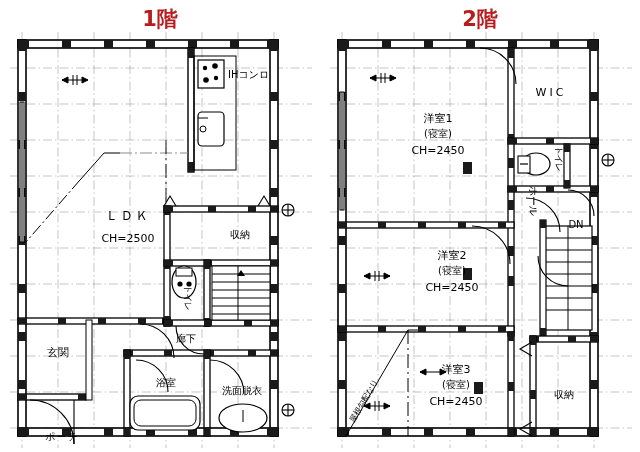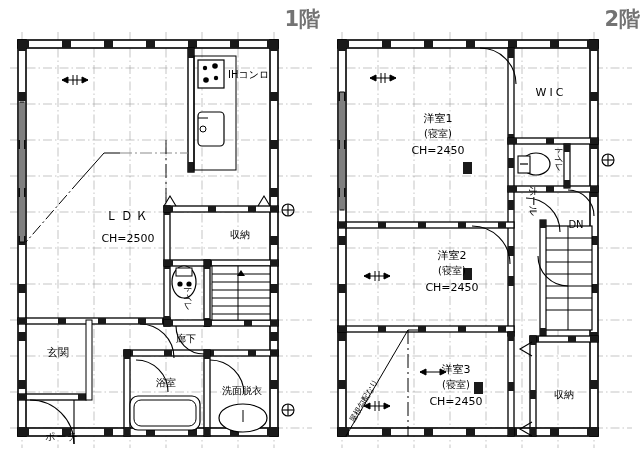--- a/index.html
+++ b/index.html
@@ -5,21 +5,21 @@
   html,body{margin:0;padding:0;background:#ffffff;}
   body{width:640px;height:452px;overflow:hidden;font-family:"DejaVu Sans","Liberation Sans",sans-serif;}
   .page{position:relative;width:640px;height:452px;background:#fff;}
 
   .plan{position:absolute;top:0;}
   #plan1{left:0;width:320px;height:452px;}
   #plan2{left:320px;width:320px;height:452px;}
 
   .floor-title{
     position:absolute;top:6px;left:0;width:100%;
-    text-align:right;font-size:21px;font-weight:bold;color:#737373;
+    text-align:center;font-size:21px;font-weight:bold;color:#b91c1c;
     letter-spacing:0px;line-height:26px;
   }
 
   .canvas-wrap{position:absolute;top:30px;left:0;width:320px;height:420px;}
   svg{display:block;}
 
   
 </style>
 </head>
 <body>

